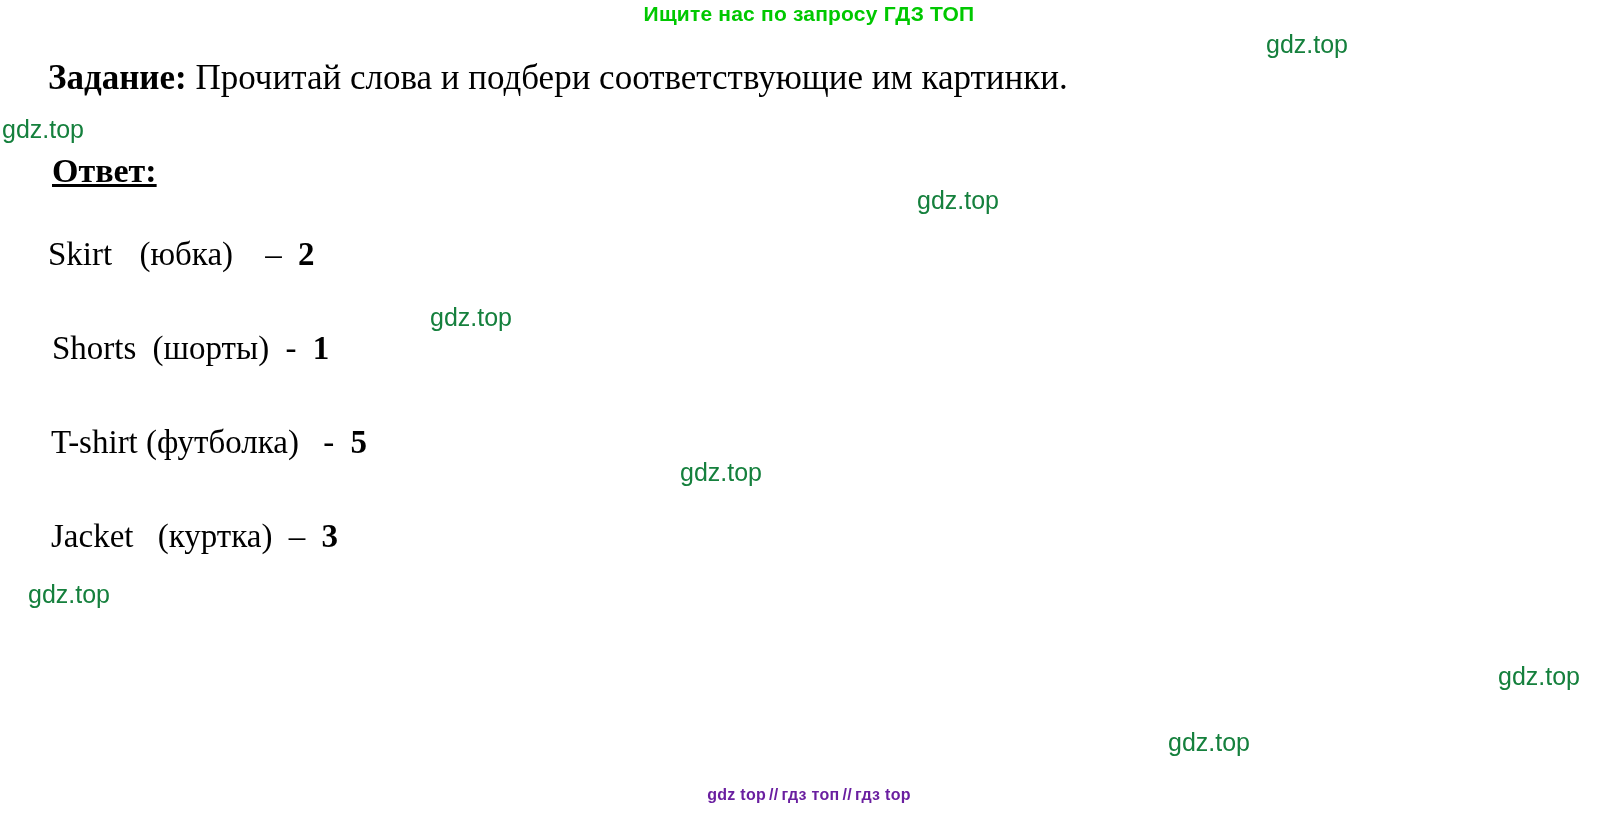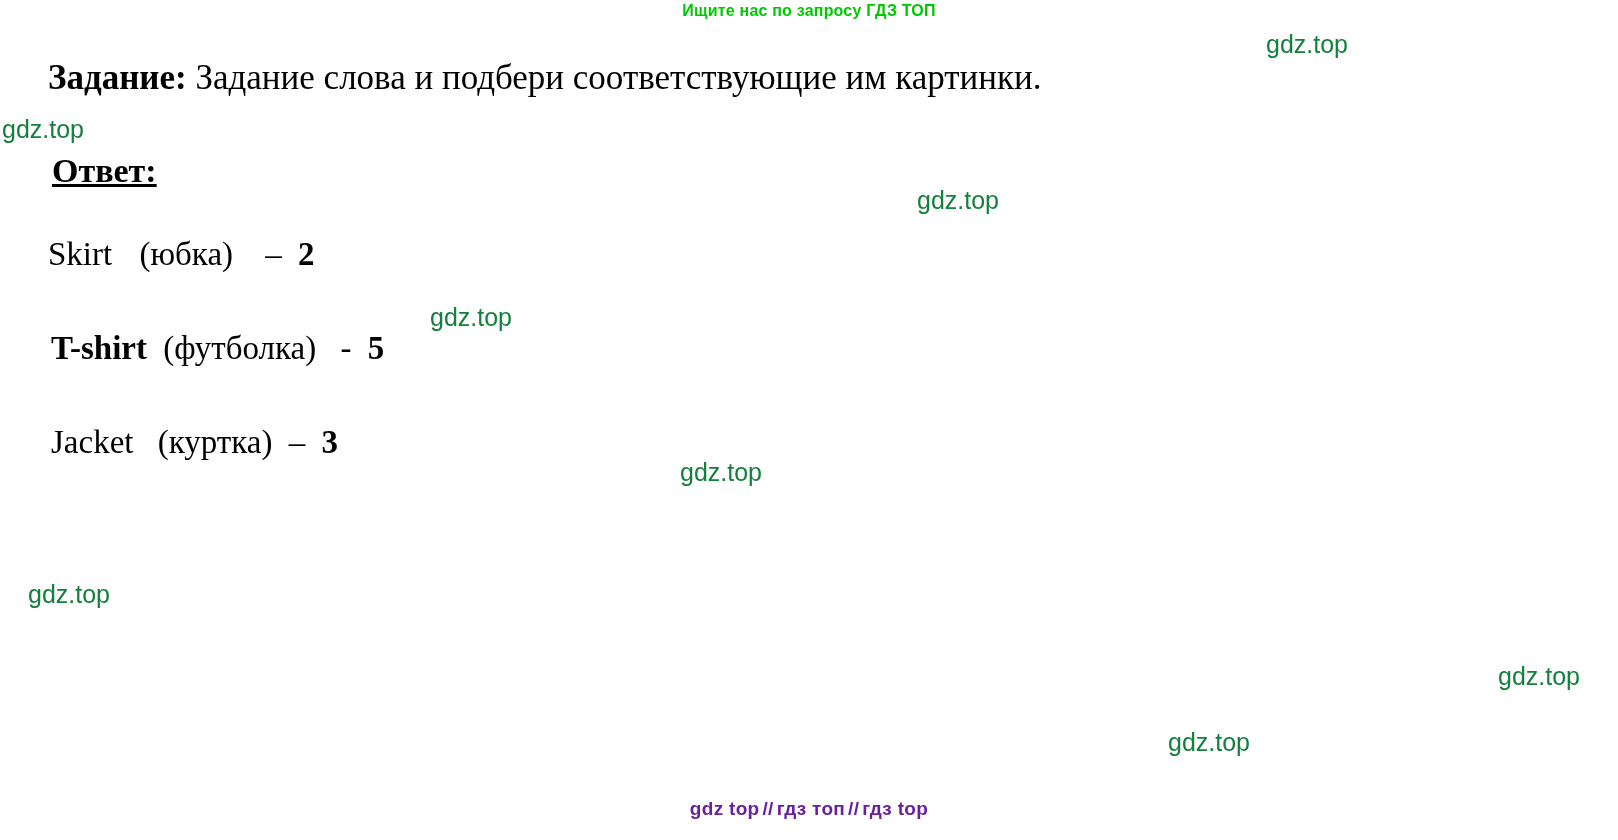--- a/index.html
+++ b/index.html
@@ -17,21 +17,21 @@
   }
 
   
   .top-banner {
     position: absolute;
     top: 2px;
     left: 0;
     width: 100%;
     text-align: center;
     font-family: "Liberation Sans", sans-serif;
-    font-size: 16px;
+    font-size: 21px;
     font-weight: bold;
     color: #00c800;
     letter-spacing: 0.2px;
   }
 
   
   .wm {
     position: absolute;
     font-family: "Liberation Sans", sans-serif;
     font-size: 25px;
@@ -43,26 +43,26 @@
   .wm-3 { top: 186px; left: 917px;  }
   .wm-4 { top: 303px; left: 430px;  }
   .wm-5 { top: 458px; left: 680px;  }
   .wm-6 { top: 580px; left: 28px;   }
   .wm-7 { top: 662px; left: 1498px; }
   .wm-8 { top: 728px; left: 1168px; }
 
   
   .bottom-banner {
     position: absolute;
-    bottom: 20px;
+    bottom: 36px;
     left: 0;
     width: 100%;
     text-align: center;
     font-family: "Liberation Sans", sans-serif;
-    font-size: 19px;
+    font-size: 16px;
     font-weight: bold;
     color: #6a1fa0;
     letter-spacing: 0.3px;
   }
   .bottom-banner .sep { color: #6a1fa0; padding: 0 3px; }
 
   
   .content {
     position: absolute;
     top: 0;
@@ -119,39 +119,45 @@
 <div class="wm wm-3">gdz.top</div>
 <div class="wm wm-4">gdz.top</div>
 <div class="wm wm-5">gdz.top</div>
 <div class="wm wm-6">gdz.top</div>
 <div class="wm wm-7">gdz.top</div>
 <div class="wm wm-8">gdz.top</div>
 
 <div class="content">
 
   <div class="task-line">
-    <span class="task-label">Задание:</span><span class="task-text"> Задание слова и подбери соответствующие им картинки.</span>
+    <span class="task-label">Задание:</span><span class="task-text"> Прочитай слова и подбери соответствующие им картинки.</span>
   </div>
 
   <div class="answer-label">Ответ:</div>
 
   <div class="answers">
 
     <div class="answer-row">
       <span class="eng" style="margin-right: 19px;">Skirt</span>
       <span class="rus" style="margin-right: 24px;">(юбка)</span>
       <span class="dash" style="margin-right: 8px;">–</span>
       <span class="num" style="margin-right: 8px;">2</span>
     </div>
 
 
 
+    <div class="answer-row row-indent-1">
+      <span class="eng" style="margin-right: 8px;">Shorts</span>
+      <span class="rus" style="margin-right: 8px;">(шорты)</span>
+      <span class="dash" style="margin-right: 8px;">-</span>
+      <span class="num" style="margin-right: 8px;">1</span>
+    </div>
 
     <div class="answer-row row-indent-2">
-      <span class="eng" style="margin-right: 8px; font-weight: bold;">T-shirt</span>
+      <span class="eng" style="margin-right: 0;">T-shirt</span>
       <span class="rus" style="margin-right: 16px;">(футболка)</span>
       <span class="dash" style="margin-right: 8px;">-</span>
       <span class="num" style="margin-right: 8px;">5</span>
     </div>
 
     <div class="answer-row row-indent-2">
       <span class="eng" style="margin-right: 16px;">Jacket</span>
       <span class="rus" style="margin-right: 8px;">(куртка)</span>
       <span class="dash" style="margin-right: 8px;">–</span>
       <span class="num" style="margin-right: 8px;">3</span>

